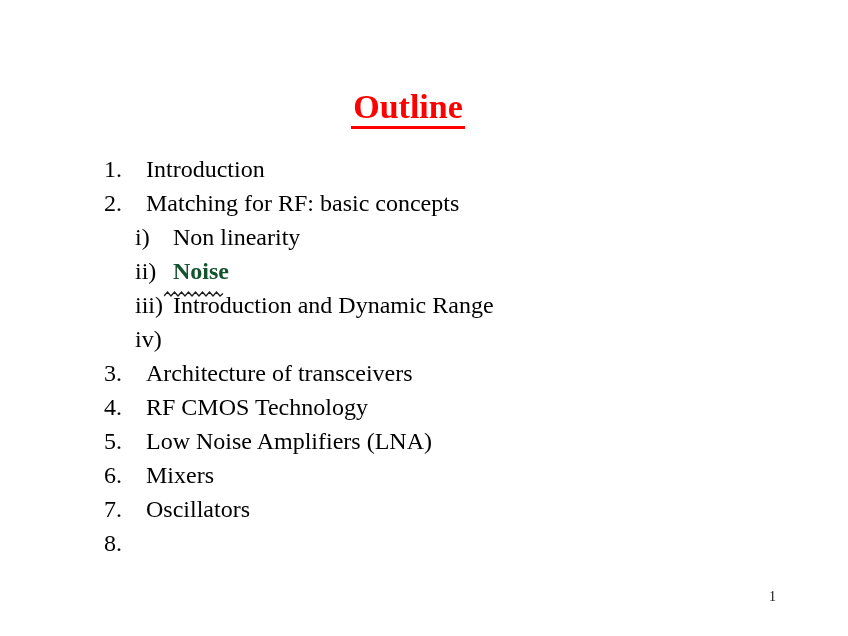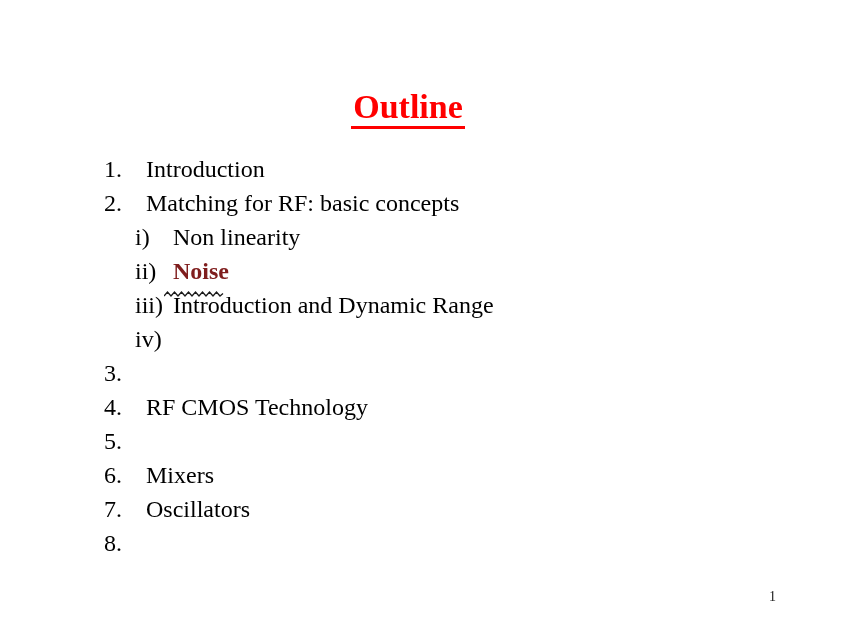--- a/index.html
+++ b/index.html
@@ -76,21 +76,21 @@
   }
   .outline-row.level-2 .marker {
     width: 38px;
   }
   .outline-row .label {
     display: inline-block;
     position: relative;
     font-family: Liberation Serif, serif;
   }
   .outline-row .label.highlight {
-    color: #7f1d1d;
+    color: #14532d;
     font-weight: bold;
   }
   
   .squiggle {
     position: absolute;
     left: -9px;
     bottom: -11px;
     width: 60px;
     height: 9px;
     pointer-events: none;
@@ -150,29 +150,31 @@
       <span class="marker">iii)</span>
       <span class="label">Introduction and Dynamic Range</span>
     </div>
 
     <div class="outline-row level-2">
       <span class="marker">iv)</span>
     </div>
 
     <div class="outline-row level-1">
       <span class="marker">3.</span>
+      <span class="label">Architecture of transceivers</span>
     </div>
 
     <div class="outline-row level-1">
       <span class="marker">4.</span>
       <span class="label">RF CMOS Technology</span>
     </div>
 
     <div class="outline-row level-1">
       <span class="marker">5.</span>
+      <span class="label">Low Noise Amplifiers (LNA)</span>
     </div>
 
     <div class="outline-row level-1">
       <span class="marker">6.</span>
       <span class="label">Mixers</span>
     </div>
 
     <div class="outline-row level-1">
       <span class="marker">7.</span>
       <span class="label">Oscillators</span>

